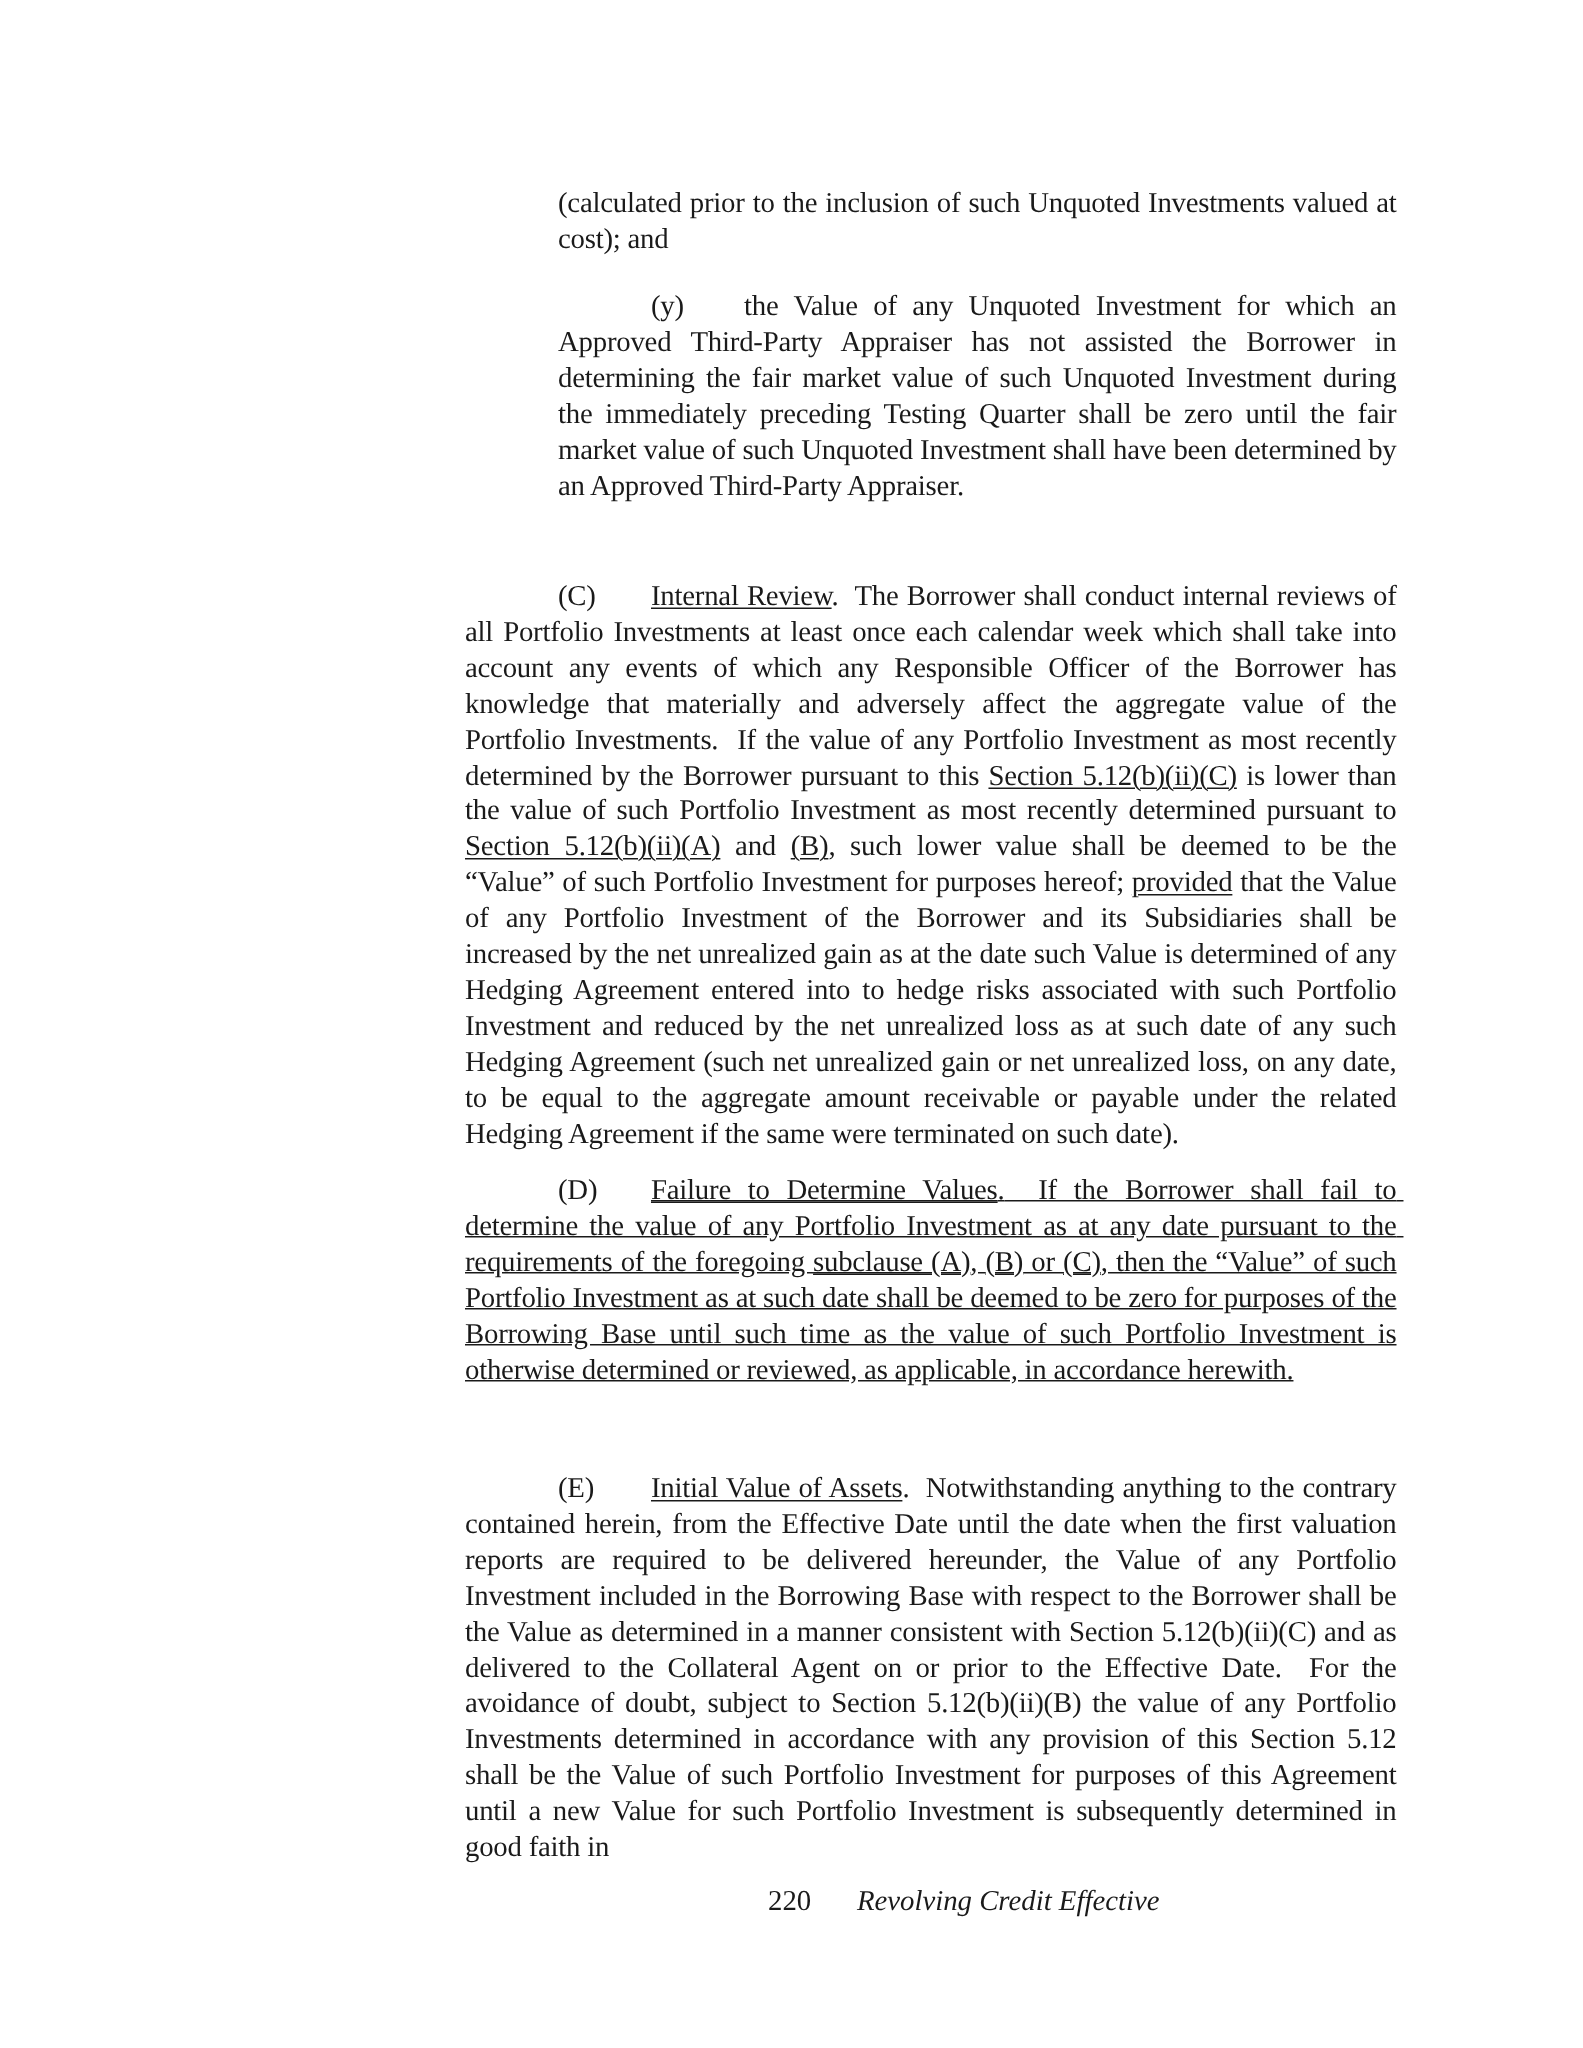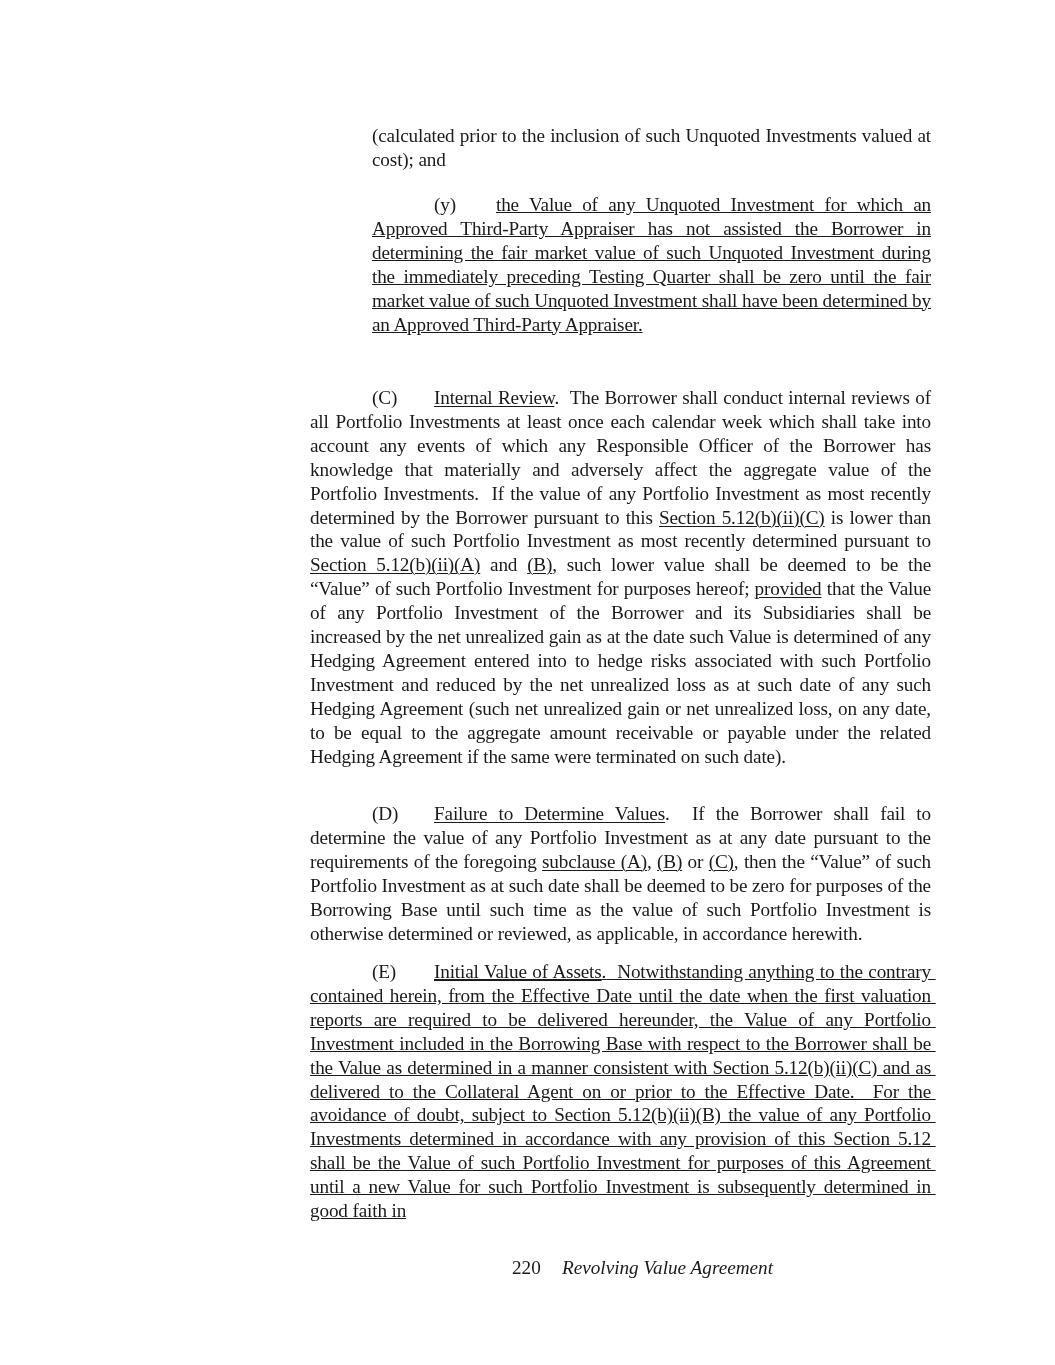--- a/index.html
+++ b/index.html
@@ -66,32 +66,32 @@
   </style>
 </head>
 <body>
 
 <div class="page">
 
   <p class="para ind-block" style="top:124px;">
     <span>(calculated prior to the inclusion of such Unquoted Investments valued at cost); and</span>
   </p>
 
-  <p class="para ind-block" style="top:193px;text-decoration:underline;">
+  <p class="para ind-block" style="top:193px;">
     <span class="label" style="padding-left:62px;width:62px;">(y)</span><span>the Value of any Unquoted Investment for which an Approved Third-Party Appraiser has not assisted the Borrower in determining the fair market value of such Unquoted Investment during the immediately preceding Testing Quarter shall be zero until the fair market value of such Unquoted Investment shall have been determined by an Approved Third-Party Appraiser.</span>
   </p>
 
   <p class="para full-block" style="top:356px;margin-top:30px;">
     <span class="label" style="padding-left:62px;width:62px;">(C)</span><span class="u">Internal Review</span><span>.</span><span style="white-space:pre-wrap;">  The Borrower shall conduct internal reviews of all Portfolio Investments at least once each calendar week which shall take into account any events of which any Responsible Officer of the Borrower has knowledge that materially and adversely affect the aggregate value of the Portfolio Investments.  If the value of any Portfolio Investment as most recently determined by the Borrower pursuant to this </span><span class="u">Section 5.12(b)(ii)(C)</span><span> is lower than the value of such Portfolio Investment as most recently determined pursuant to </span><span class="u">Section 5.12(b)(ii)(A)</span><span> and </span><span class="u">(B)</span><span>, such lower value shall be deemed to be the “Value” of such Portfolio Investment for purposes hereof; </span><span class="u">provided</span><span> that the Value of any Portfolio Investment of the Borrower and its Subsidiaries shall be increased by the net unrealized gain as at the date such Value is determined of any Hedging Agreement entered into to hedge risks associated with such Portfolio Investment and reduced by the net unrealized loss as at such date of any such Hedging Agreement (such net unrealized gain or net unrealized loss, on any date, to be equal to the aggregate amount receivable or payable under the related Hedging Agreement if the same were terminated on such date).</span>
   </p>
 
-  <p class="para full-block" style="top:802px;">
+  <p class="para full-block" style="top:782px;text-decoration:underline;">
     <span class="label" style="padding-left:62px;width:62px;">(D)</span><span class="u">Failure to Determine Values</span><span>.</span><span style="white-space:pre-wrap;">  If the Borrower shall fail to determine the value of any Portfolio Investment as at any date pursuant to the requirements of the foregoing </span><span class="u">subclause (A)</span><span>, </span><span class="u">(B)</span><span> or </span><span class="u">(C)</span><span>, then the “Value” of such Portfolio Investment as at such date shall be deemed to be zero for purposes of the Borrowing Base until such time as the value of such Portfolio Investment is otherwise determined or reviewed, as applicable, in accordance herewith.</span>
   </p>
 
-  <p class="para full-block" style="top:960px;text-decoration:underline;">
+  <p class="para full-block" style="top:981px;">
     <span class="label" style="padding-left:62px;width:62px;">(E)</span><span class="u">Initial Value of Assets</span><span>.</span><span style="white-space:pre-wrap;">  Notwithstanding anything to the contrary contained herein, from the Effective Date until the date when the first valuation reports are required to be delivered hereunder, the Value of any Portfolio Investment included in the Borrowing Base with respect to the Borrower shall be the Value as determined in a manner consistent with Section 5.12(b)(ii)(C) and as delivered to the Collateral Agent on or prior to the Effective Date.  For the avoidance of doubt, subject to Section 5.12(b)(ii)(B) the value of any Portfolio Investments determined in accordance with any provision of this Section 5.12 shall be the Value of such Portfolio Investment for purposes of this Agreement until a new Value for such Portfolio Investment is subsequently determined in good faith in</span>
   </p>
 
   <div class="footer-num">220</div>
-  <div class="footer-title">Revolving Value Agreement</div>
+  <div class="footer-title">Revolving Credit Effective</div>
 
 </div>
 
 </body></html>

